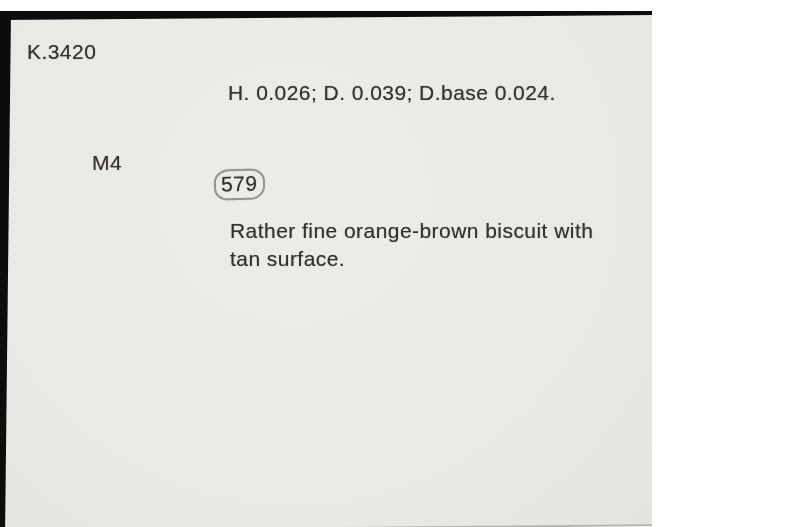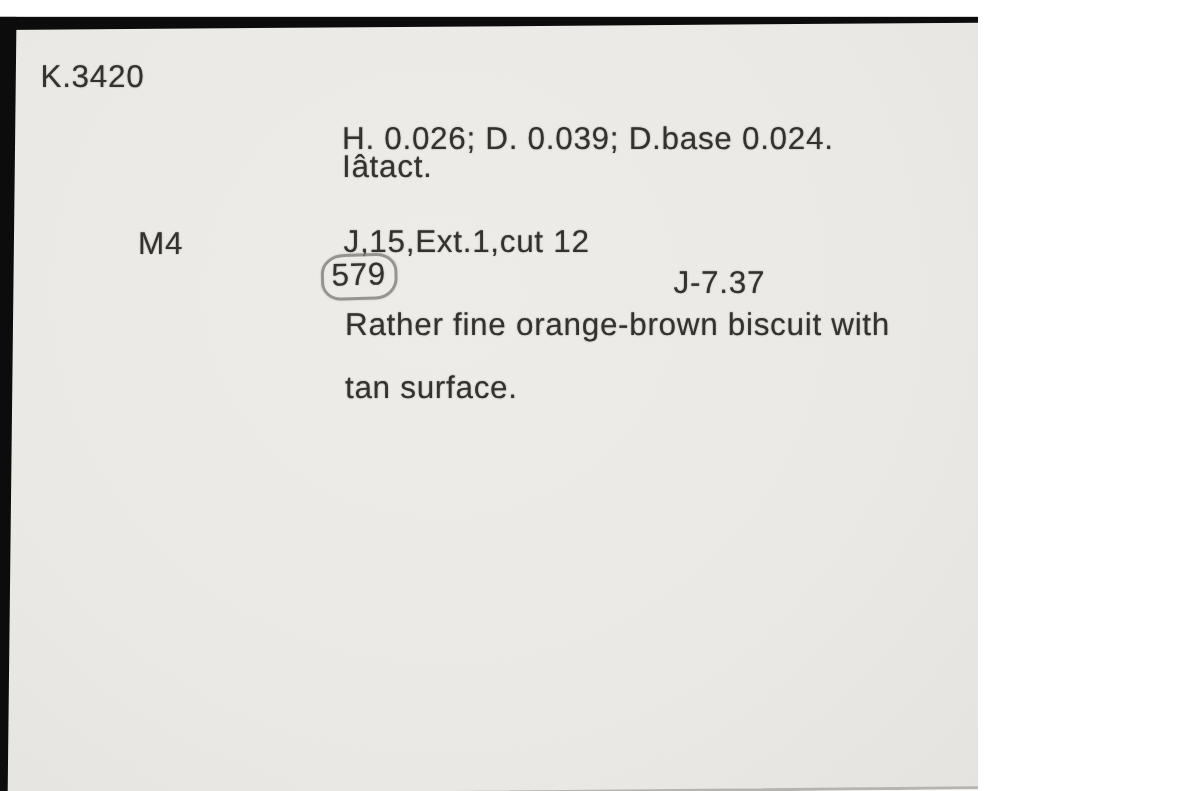--- a/index.html
+++ b/index.html
@@ -60,34 +60,31 @@
 </head>
 <body>
 
 <div class="scan">
 
   <span class="tw" style="left:27px; top:29px;">K.3420</span>
 
 
   <span class="tw" style="left:228px; top:70px;">H. 0.026; D. 0.039; D.base 0.024.</span>
 
-  <span class="tw" style="left:228px; top:89px;">Iâtact.</span>
 
   <span class="tw" style="left:92px; top:140px;">M4</span>
 
-  <span class="tw" style="left:229px; top:139px;">J,15,Ext.1,cut 12</span>
 
 
   <span class="pencil-circle">
     <span class="tw-inner">579</span>
   </span>
 
-  <span class="tw" style="left:449px; top:166px;">J-7.37</span>
 
-  <span class="tw" style="left:230px; top:194px;text-align:center;">Rather fine orange-brown biscuit with</span>
+  <span class="tw" style="left:230px; top:208px;text-align:center;">Rather fine orange-brown biscuit with</span>
 
   <span class="tw" style="left:230px; top:236px;">tan surface.</span>
 
   <svg class="edges" width="800" height="527" viewBox="0 0 800 527">
 
     <polygon points="0,0 800,0 800,3 0,9" fill="#0c0c0c"></polygon>
 
     <polygon points="0,0 11,0 5,527 0,527" fill="#0c0c0c"></polygon>
 
     <line x1="780" y1="2" x2="782" y2="230" stroke="#d6d4d0" stroke-width="1.2"></line>

